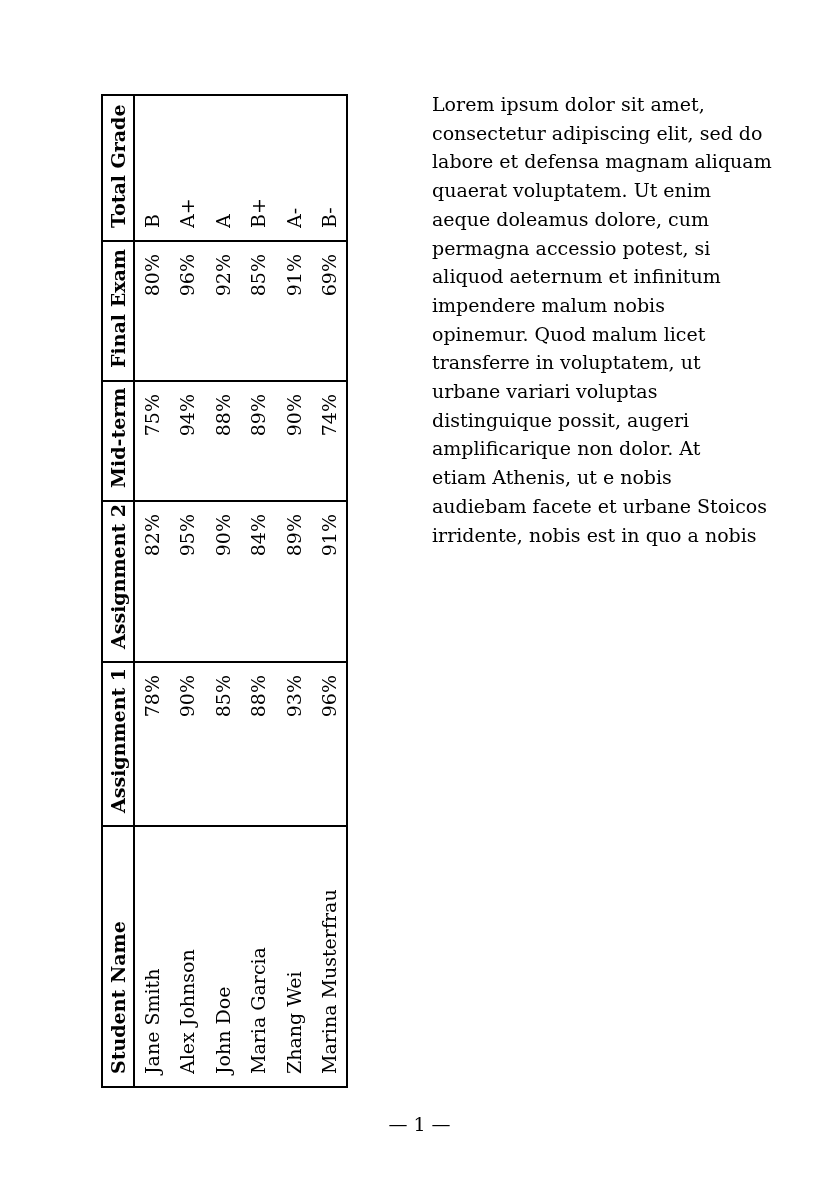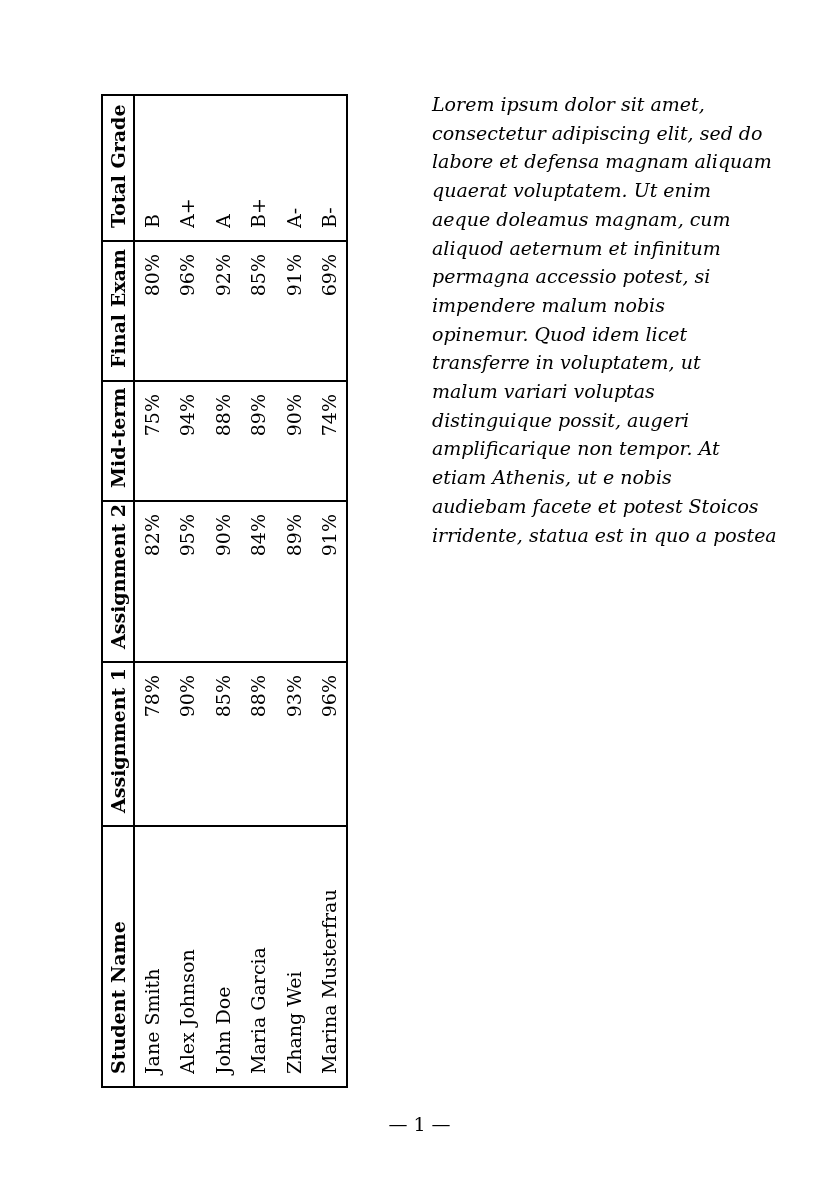--- a/index.html
+++ b/index.html
@@ -62,21 +62,21 @@
 
   
   .bodytext {
     position: absolute;
     left: 432px;
     top: 90px;
     width: 315px;
     font-size: 19px;
     line-height: 28.7px;
   }
-  .bodytext .line { white-space: nowrap; font-style: italic; }
+  .bodytext .line { white-space: nowrap; }
 
   
   .pagenum {
     position: absolute;
     left: 0;
     top: 1113px;
     width: 839px;
     text-align: center;
     font-size: 19px;
   }
@@ -159,29 +159,29 @@
         </tbody>
       </table>
     </div>
   </div>
 
   <div class="bodytext">
     <div class="line">Lorem ipsum dolor sit amet,</div>
     <div class="line">consectetur adipiscing elit, sed do</div>
     <div class="line">labore et defensa magnam aliquam</div>
     <div class="line">quaerat voluptatem. Ut enim</div>
-    <div class="line">aeque doleamus magnam, cum</div>
+    <div class="line">aeque doleamus dolore, cum</div>
+    <div class="line">permagna accessio potest, si</div>
     <div class="line">aliquod aeternum et infinitum</div>
-    <div class="line">permagna accessio potest, si</div>
     <div class="line">impendere malum nobis</div>
-    <div class="line">opinemur. Quod idem licet</div>
+    <div class="line">opinemur. Quod malum licet</div>
     <div class="line">transferre in voluptatem, ut</div>
-    <div class="line">malum variari voluptas</div>
+    <div class="line">urbane variari voluptas</div>
     <div class="line">distinguique possit, augeri</div>
-    <div class="line">amplificarique non tempor. At</div>
+    <div class="line">amplificarique non dolor. At</div>
     <div class="line">etiam Athenis, ut e nobis</div>
-    <div class="line">audiebam facete et potest Stoicos</div>
-    <div class="line">irridente, statua est in quo a postea</div>
+    <div class="line">audiebam facete et urbane Stoicos</div>
+    <div class="line">irridente, nobis est in quo a nobis</div>
   </div>
 
   <div class="pagenum">— 1 —</div>
 
 </div>
 
 </body></html>

